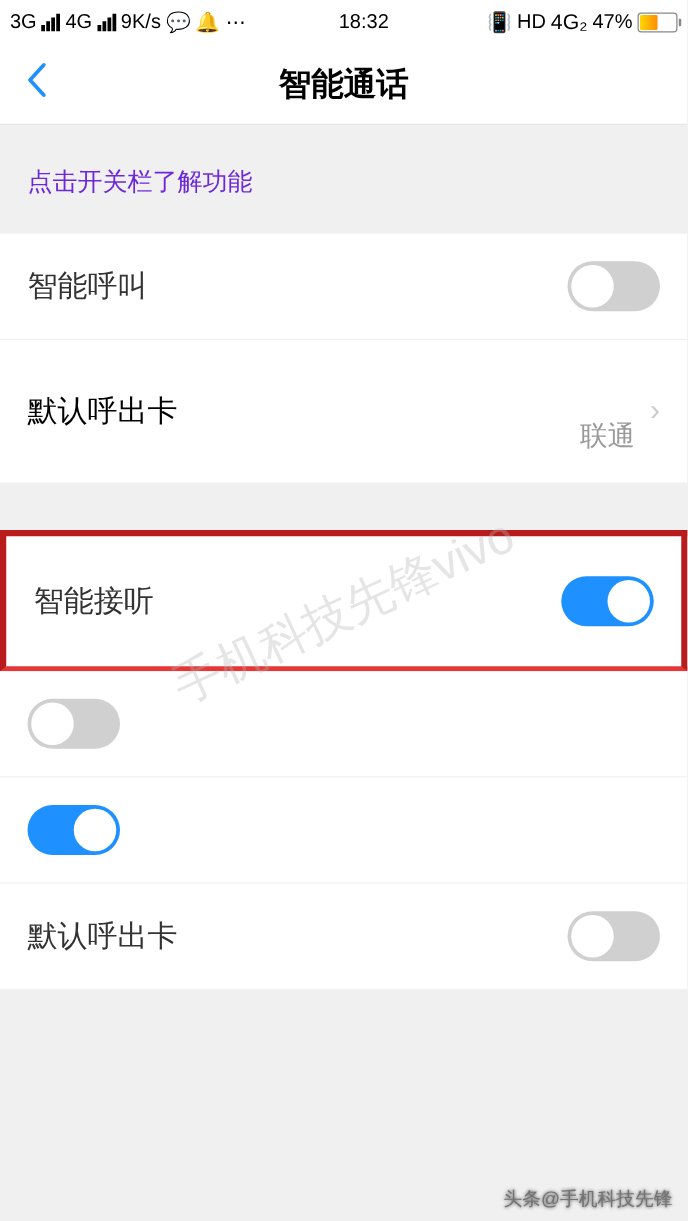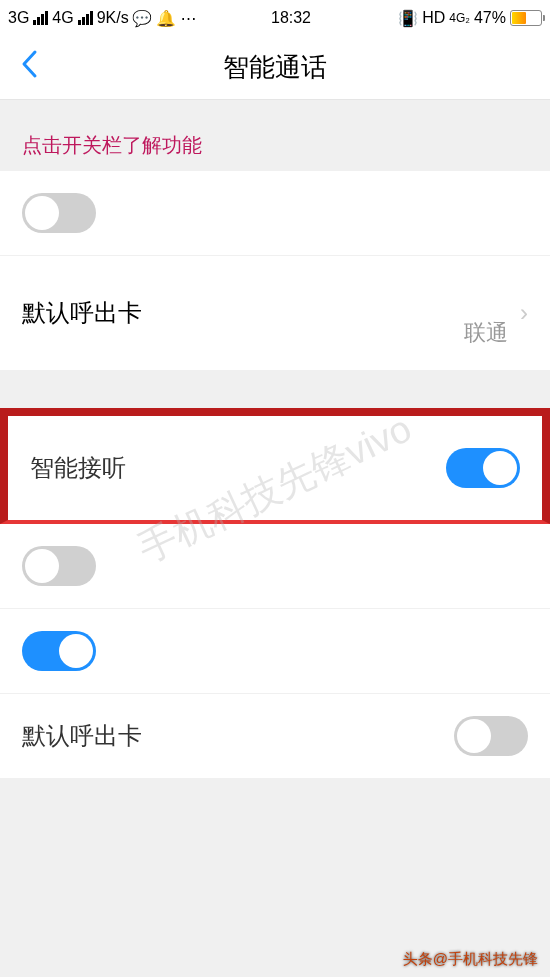--- a/index.html
+++ b/index.html
@@ -57,40 +57,40 @@
       left: 20px;
       color: #1e90ff;
       font-size: 32px;
       font-weight: 300;
     }
     .nav-title {
       width: 100%;
       text-align: center;
       font-size: 26px;
       color: #000;
-      font-weight: 400;
+      font-weight: 700;
     }
     .section-header {
-      padding: 32px 22px 12px;
+      padding: 32px 22px 28px;
       font-size: 20px;
-      color: #be185d;
+      color: #6d28d9;
       background: #f0f0f0;
     }
     .list-item {
       background: #fff;
       padding: 22px;
       display: flex;
       justify-content: space-between;
       align-items: center;
       font-size: 24px;
       color: #333;
       border-bottom: 1px solid #f0f0f0;
     }
     .list-item.highlighted {
-      border: 8px solid #b91c1c;
+      border: 5px solid #b91c1c;
       padding: 32px 22px;
       margin-bottom: 0;
       border-bottom: 4px solid #e63636;
     }
     .list-item-label {
       flex: 1;
     }
     .list-item-value {
       color: #999;
       font-size: 22px;
@@ -169,21 +169,21 @@
       color: rgba(180, 180, 180, 0.35);
       pointer-events: none;
       white-space: nowrap;
       font-weight: 300;
     }
     .footer-text {
       position: absolute;
       bottom: 8px;
       right: 12px;
       font-size: 15px;
-      color: #c2410c;
+      color: #737373;
       text-shadow: 0 0 3px rgba(0,0,0,0.8);
     }
     .vibrate-icon {
       font-size: 16px;
     }
   </style>
 </head>
 <body>
 
 <div class="status-bar">
@@ -204,40 +204,41 @@
     </span>
     <span>9K/s</span>
     <span>︎💬</span>
     <span>🔔</span>
     <span>⋯</span>
   </div>
   <div class="status-time">18:32</div>
   <div class="status-right">
     <span class="vibrate-icon">📳</span>
     <span>HD</span>
-    <span style="font-size:12px">4G₂</span>
+    <span style="font-size:17px">4G₂</span>
     <span>47%</span>
     <span class="battery">
         <span class="battery-fill"></span>
       </span>
   </div>
 </div>
 
 <div class="nav-bar">
   <div class="back-btn">
     <svg width="18" height="30" viewBox="0 0 18 30">
       <path d="M15 3 L4 15 L15 27" stroke="#1e90ff" stroke-width="3" fill="none" stroke-linecap="round" stroke-linejoin="round"></path>
     </svg>
   </div>
   <div class="nav-title">智能通话</div>
 </div>
 
 <div class="section-header">点击开关栏了解功能</div>
 
 <div class="list-item">
+  <span class="list-item-label">智能呼叫</span>
   <div class="toggle">
       <div class="toggle-knob"></div>
     </div>
 </div>
 
 <div class="list-item" style="border-bottom:none">
   <span class="list-item-label" style="color:#000000">默认呼出卡</span>
   <span class="list-item-value">联通</span>
   <span class="chevron">›</span>
 </div>

